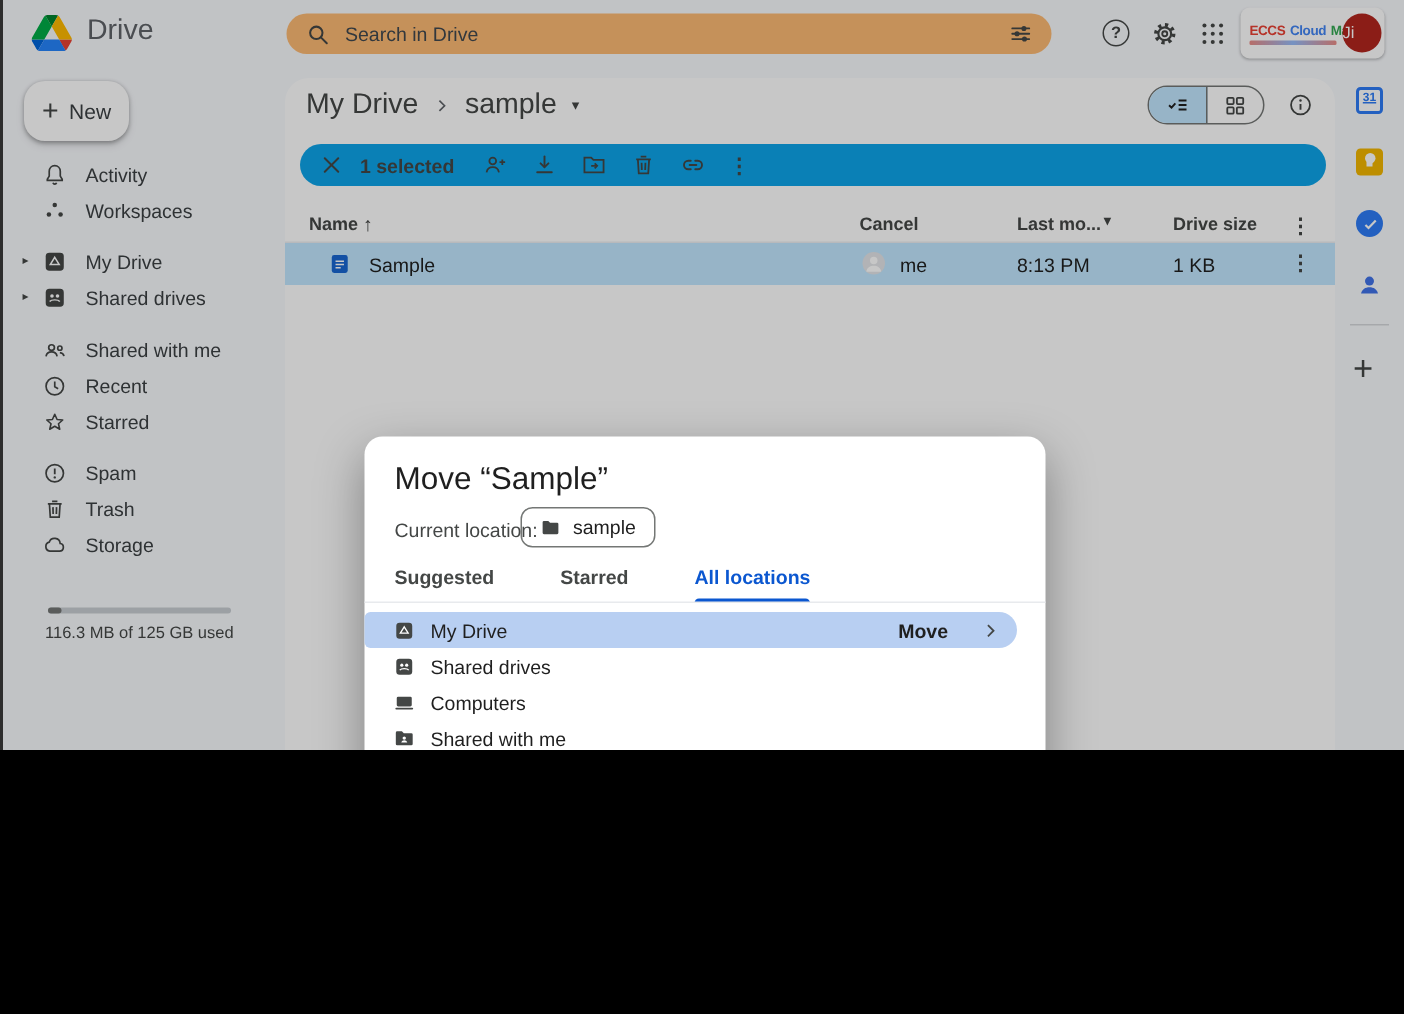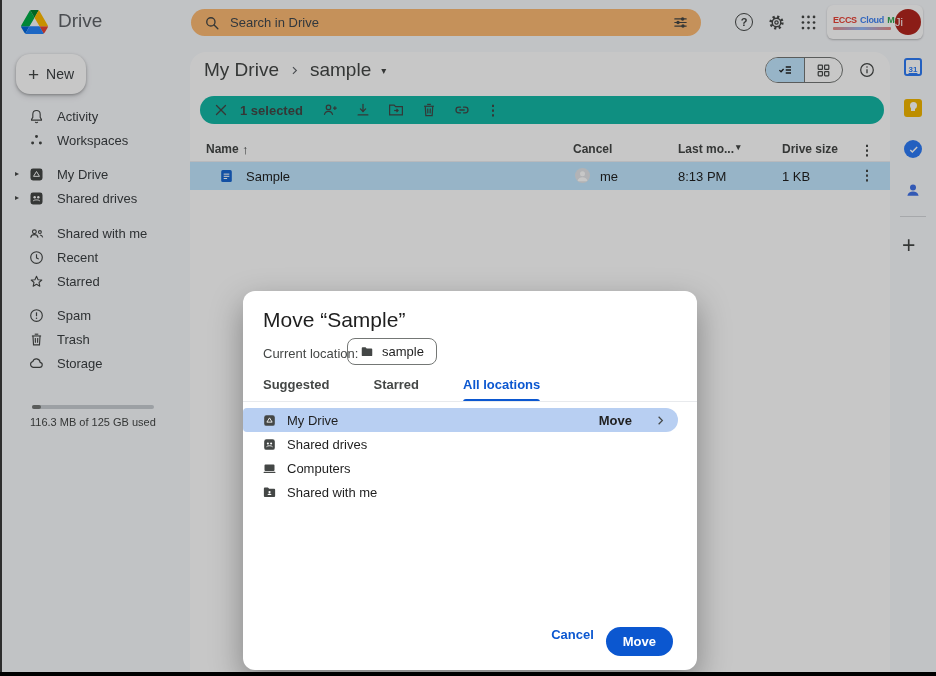--- a/index.html
+++ b/index.html
@@ -1,17 +1,17 @@
 <!DOCTYPE html>
 <html><head>
 <meta charset="utf-8">
 <style>
   * { margin:0; padding:0; box-sizing:border-box; }
   body { font-family:"Liberation Sans", sans-serif; background:#000; }
-  .page { position:relative; width:936px; height:672px; background:#f8fafd; overflow:hidden; }
+  .page { position:relative; width:936px; height:500px; background:#f8fafd; overflow:hidden; }
   .screen-edge { position:absolute; left:0; top:0; width:2px; height:676px; background:#3a3a3a; z-index:5; }
 
   
   .topbar { position:absolute; left:0; top:0; width:936px; height:52px; }
   .drive-logo { position:absolute; left:21px; top:10px; width:27px; height:24px; }
   .app-name { position:absolute; left:58px; top:10px; font-size:19px; color:#5f6368; }
   .searchbar { position:absolute; left:191px; top:9px; width:510px; height:27px; background:#fdba74;
                border-radius:16px; display:flex; align-items:center; padding:0 12px; gap:9px; }
   .searchbar .ph { font-size:13px; color:#40484f; flex:1; }
   .tb-ic { position:absolute; top:13px; width:19px; height:19px; }
@@ -49,21 +49,21 @@
   .breadcrumb { position:absolute; left:14px; top:7px; display:flex; align-items:center; gap:8px; }
   .bc-root, .bc-current { font-size:19px; color:#444746; cursor:pointer; }
   .bc-chev { width:15px; height:15px; }
   .bc-caret { font-size:10px; color:#444746; margin-left:2px; }
   .view-toggle { position:absolute; left:575px; top:5px; width:78px; height:26px; border:1px solid #747775;
                  border-radius:13px; display:flex; overflow:hidden; }
   .vt-seg { flex:1; display:flex; align-items:center; justify-content:center; cursor:pointer; }
   .vt-left { background:#c2e7ff; border-right:1px solid #747775; gap:2px; }
   .info-btn { position:absolute; left:668px; top:9px; width:18px; height:18px; cursor:pointer; }
 
-  .sel-toolbar { position:absolute; left:10px; top:44px; width:684px; height:28px; background:#14b8a6;
+  .sel-toolbar { position:absolute; left:10px; top:44px; width:684px; height:28px; background:#0ea5e9;
                  border-radius:14px; display:flex; align-items:center; padding-left:12px;text-align:right; }
   .sel-count { font-size:13px; font-weight:bold; color:#444746; margin:0 18px 0 10px; }
   .tbar-ic { width:18px; height:18px; margin-right:15px; cursor:pointer; }
   .kebab { font-size:14px; color:#444746; letter-spacing:0; cursor:pointer; font-weight:bold; }
 
   .thead { position:absolute; left:0; top:84px; width:700px; height:26px; font-size:12px; color:#444746;
            font-weight:bold; border-bottom:1px solid #eceef1; }
   .thead span, .thead div { position:absolute; top:6px; }
   .th-name { left:16px; } .th-sort { left:52px; top:4px; font-size:13px; font-weight:normal; }
   .th-owner { left:383px; } .th-mod { left:488px; } .th-mod-caret { left:546px; top:8px; font-size:9px; }
@@ -75,21 +75,21 @@
   .f-name { left:56px; top:7px; }
   .f-avatar { left:385px; top:6px; width:15px; height:15px; border-radius:50%; background:#e4e6e9; overflow:hidden; }
   .f-owner { left:410px; top:7px; }
   .f-mod { left:488px; top:7px; }
   .f-size { left:592px; top:7px; }
   .f-kebab { left:670px; top:5px; }
 
   
   .rail { position:absolute; left:890px; top:52px; width:46px; height:624px; }
   .rail-item { position:absolute; left:14px; width:18px; height:18px; cursor:pointer; }
-  .cal-icon { background:#fff; border:2px solid #2e7cf6; border-radius:3px; display:flex; align-items:flex-end;
+  .cal-icon { background:#fff; border:2px solid #2e7cf6; border-radius:3px; display:flex; align-items:flex-start;
               justify-content:center; font-size:8px; font-weight:bold; color:#2e7cf6;text-decoration:underline; }
   .keep-icon { background:#f2b600; border-radius:3px; }
   .keep-bulb { width:7px; height:7px; border-radius:50%; background:#fff; margin:3px auto 0; position:relative; }
   .keep-bulb::after { content:""; position:absolute; left:1.5px; top:6px; width:4px; height:3px; background:#fff; }
   .tasks-icon { background:#2e7cf6; border-radius:50%; display:flex; align-items:center; justify-content:center; }
   .rail-divider { position:absolute; left:10px; top:164px; width:26px; height:1px; background:#d5d8dc; }
   .rail-plus { position:absolute; left:12px; top:182px; font-size:23px; color:#444746; cursor:pointer; line-height:1; }
 
   
   .scrim { position:absolute; inset:0; background:rgba(0,0,0,0.22); z-index:100; }

